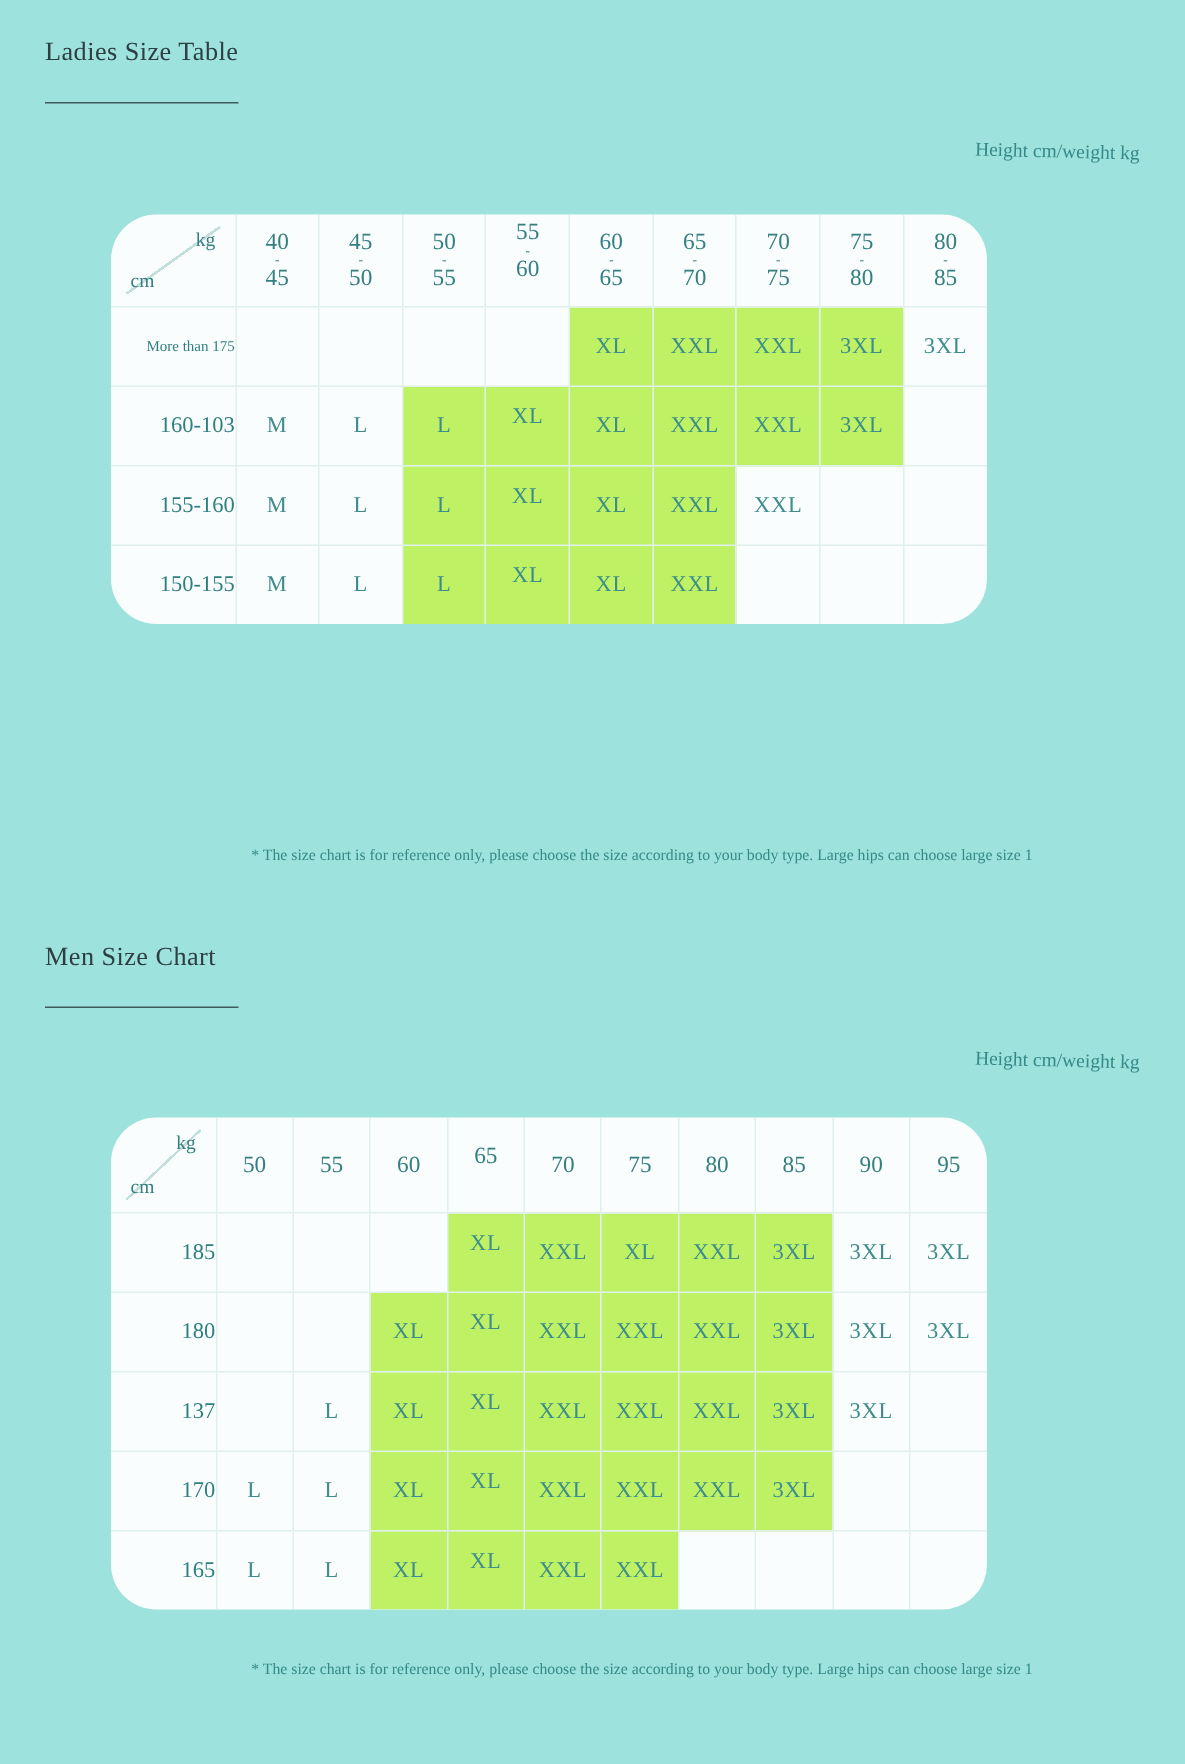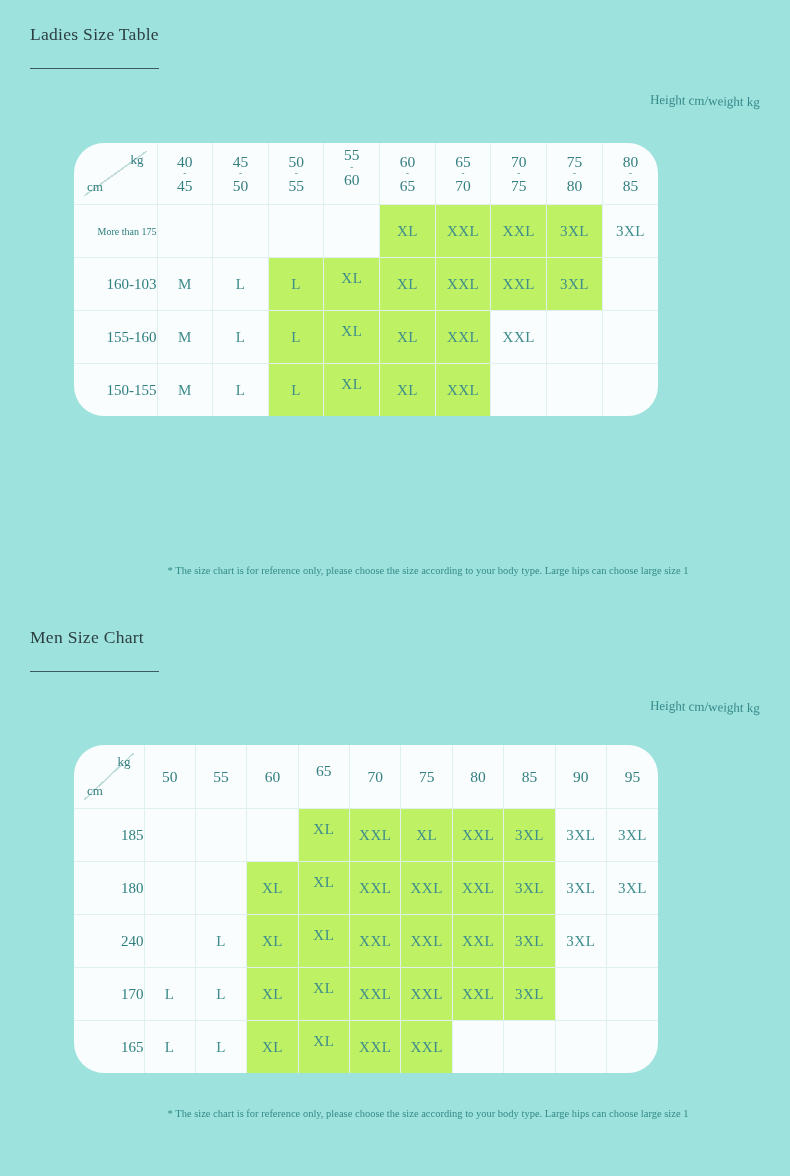--- a/index.html
+++ b/index.html
@@ -275,21 +275,21 @@
             <td class="hl"><span class="cell-text">XL</span></td>
             <td class="hl"><span class="cell-text">XL</span></td>
             <td class="hl"><span class="cell-text">XXL</span></td>
             <td class="hl"><span class="cell-text">XXL</span></td>
             <td class="hl"><span class="cell-text">XXL</span></td>
             <td class="hl"><span class="cell-text">3XL</span></td>
             <td><span class="cell-text">3XL</span></td>
             <td><span class="cell-text">3XL</span></td>
           </tr>
           <tr>
-            <th>240</th>
+            <th>137</th>
             <td><span class="cell-text"></span></td>
             <td><span class="cell-text">L</span></td>
             <td class="hl"><span class="cell-text">XL</span></td>
             <td class="hl"><span class="cell-text">XL</span></td>
             <td class="hl"><span class="cell-text">XXL</span></td>
             <td class="hl"><span class="cell-text">XXL</span></td>
             <td class="hl"><span class="cell-text">XXL</span></td>
             <td class="hl"><span class="cell-text">3XL</span></td>
             <td><span class="cell-text">3XL</span></td>
             <td><span class="cell-text"></span></td>

